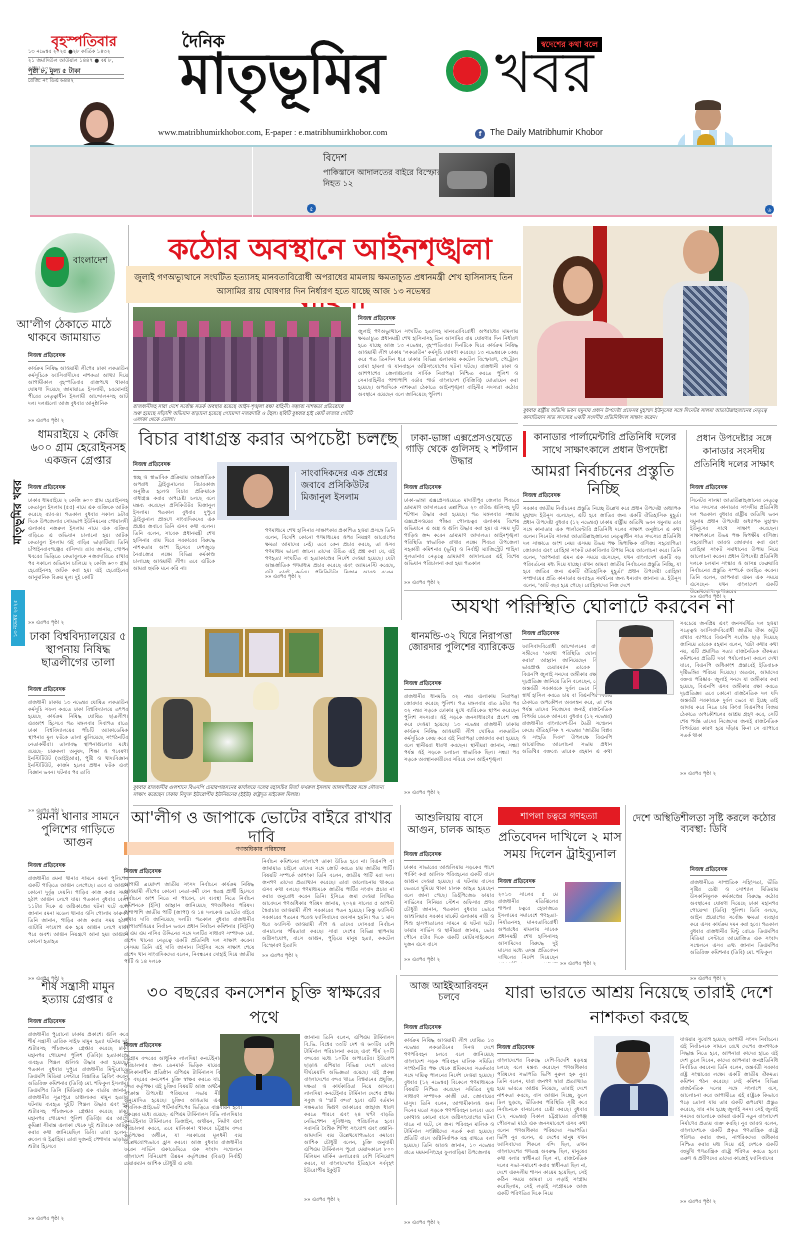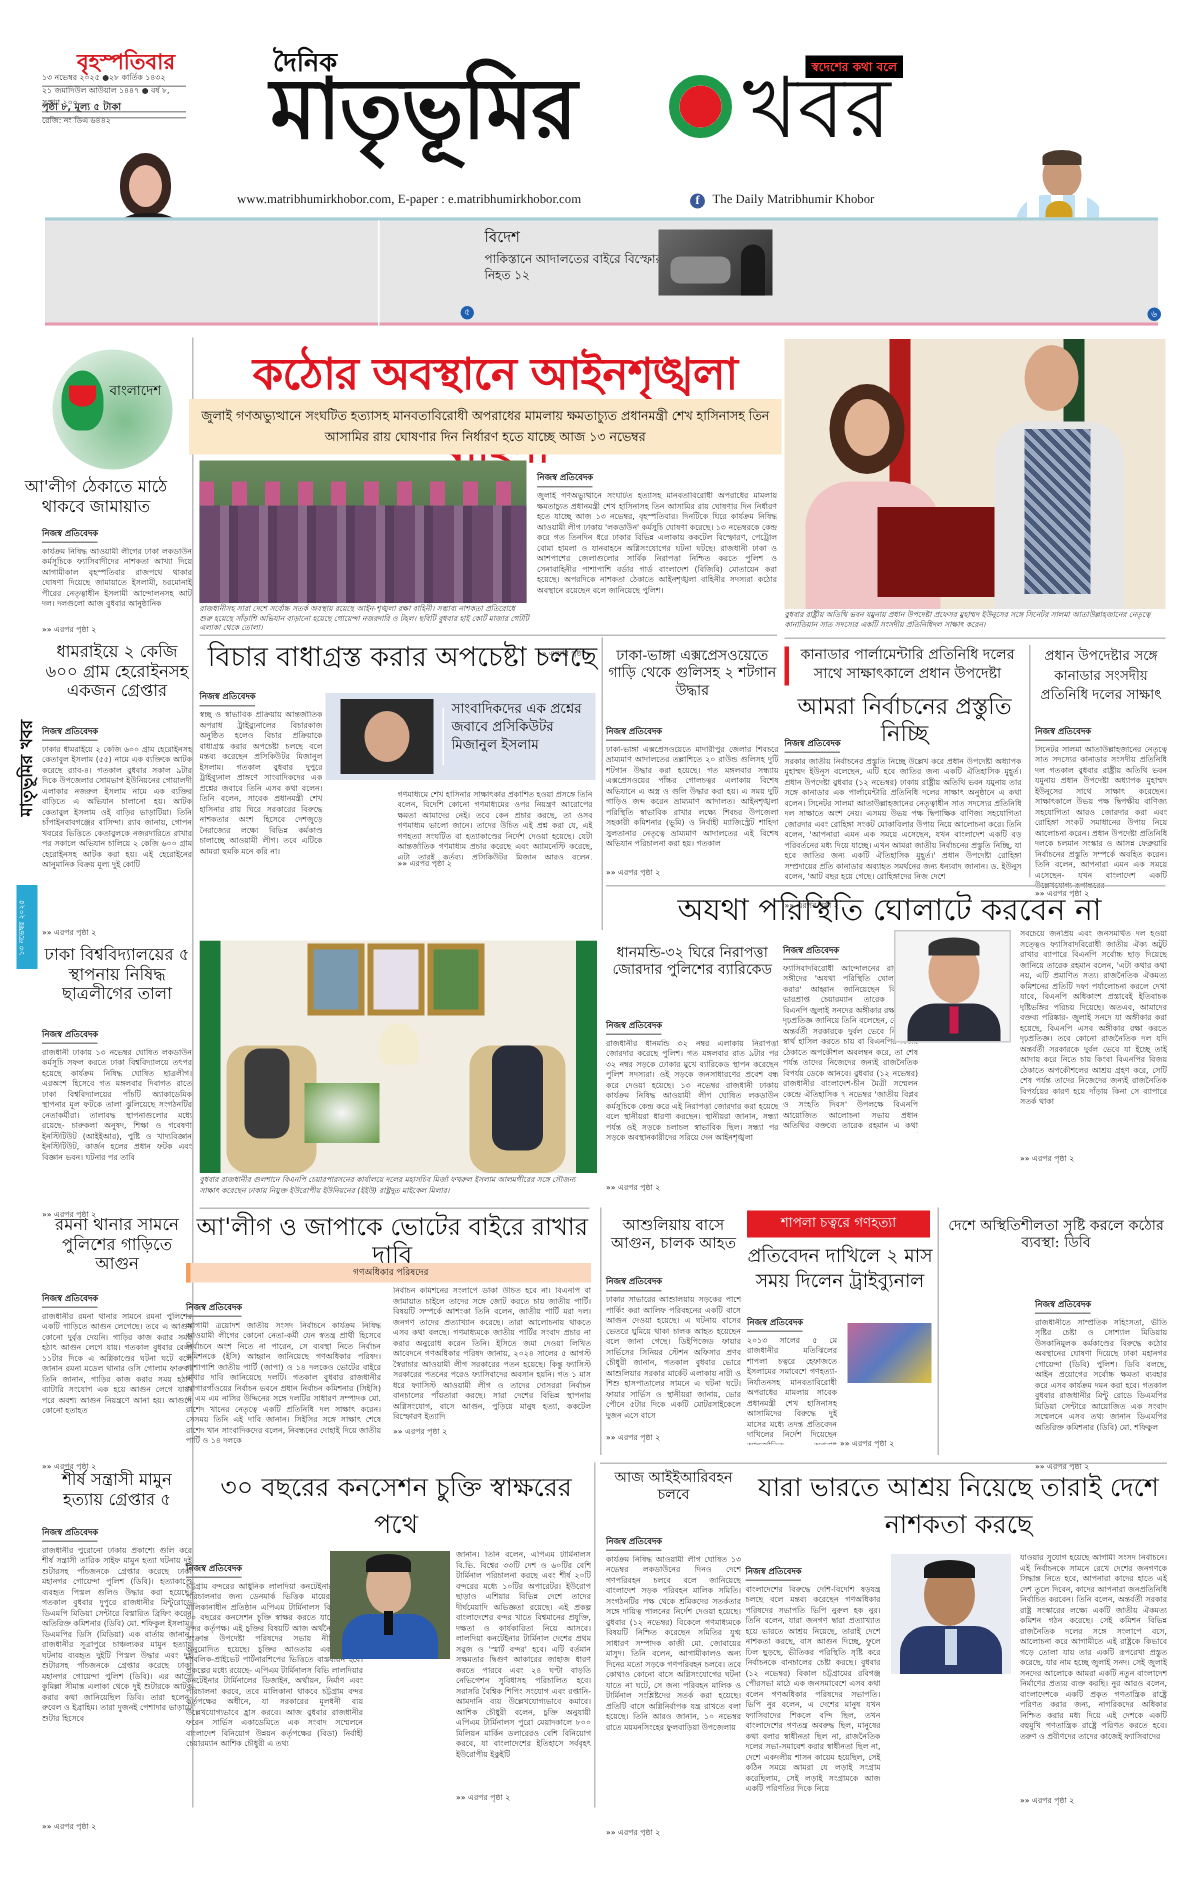--- a/index.html
+++ b/index.html
@@ -15,21 +15,21 @@
 #day{left:36px;top:30px;width:96px;text-align:center;color:#d71920;font-size:14px;font-family:"DejaVu Serif",serif;font-weight:bold}
 .hdr-line{left:28px;width:96px;font-size:5.2px;color:#333;border-bottom:1px solid #999;padding:1.5px 0}
 #masthead-pre{left:182px;top:28px;font-size:17px;font-weight:bold;font-family:"DejaVu Serif",serif}
 #masthead-main{left:180px;top:40px;font-size:56px;font-weight:bold;font-family:"DejaVu Serif",serif;letter-spacing:-1px;line-height:66px}
 #masthead-main2{left:470px;top:40px;font-size:56px;font-weight:normal;font-family:"DejaVu Serif",serif;line-height:66px}
 #logo-ring{left:446px;top:50px;width:42px;height:42px;border-radius:50%;border:7px solid #1e9a4a;background:#fff}
 #logo-dot{left:453px;top:57px;width:28px;height:28px;border-radius:50%;background:#e31b23}
 #tagline{left:537px;top:37px;background:#000;color:#fff;font-size:8px;padding:1px 4px;font-weight:bold}
 #tagline span{color:#ff3b3b}
 #web{left:158px;top:127px;font-size:8.5px;font-family:"Liberation Serif",serif;color:#222}
-#fb{left:460px;top:127px;font-size:8.5px;font-family:Liberation Serif, serif;color:#222}
+#fb{left:475px;top:127px;font-size:8.5px;font-family:Liberation Sans, sans-serif;color:#222}
 #fb-icon{display:inline-block;width:10px;height:10px;border-radius:50%;background:#3b5998;color:#fff;font-size:8px;line-height:10px;text-align:center;font-weight:bold;margin-right:5px;vertical-align:-1px}
 
 #teaser{left:30px;top:145px;width:742px;height:72px;background:#e6e6e6;border-top:2px solid #a6d0d8;border-bottom:2px solid #e99ab0}
 .teaser-col{position:absolute;top:3px;height:66px}
 .teaser-cat{font-size:10px;font-family:"DejaVu Serif",serif}
 .teaser-txt{font-size:8px;line-height:11px;font-family:"DejaVu Serif",serif;color:#222}
 .pgnum{position:absolute;width:9px;height:9px;border-radius:50%;background:#1f5fb0;color:#fff;font-size:6px;line-height:9px;text-align:center}
 .sep{position:absolute;top:0;width:1px;height:72px;background:#fff}
 
 #lead-head{left:140px;top:226px;width:380px;text-align:center;color:#e0151f;font-size:29px;font-family:"DejaVu Serif",serif;font-weight:bold;letter-spacing:-0.5px}

